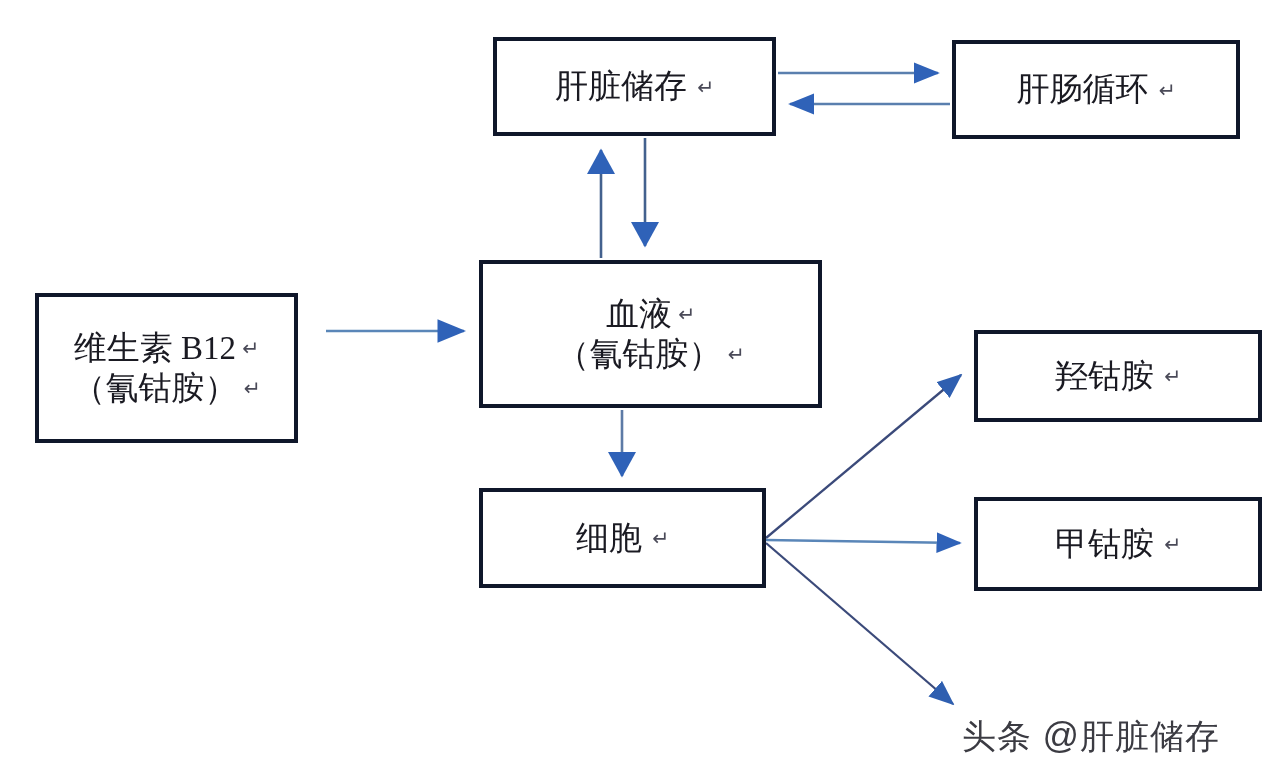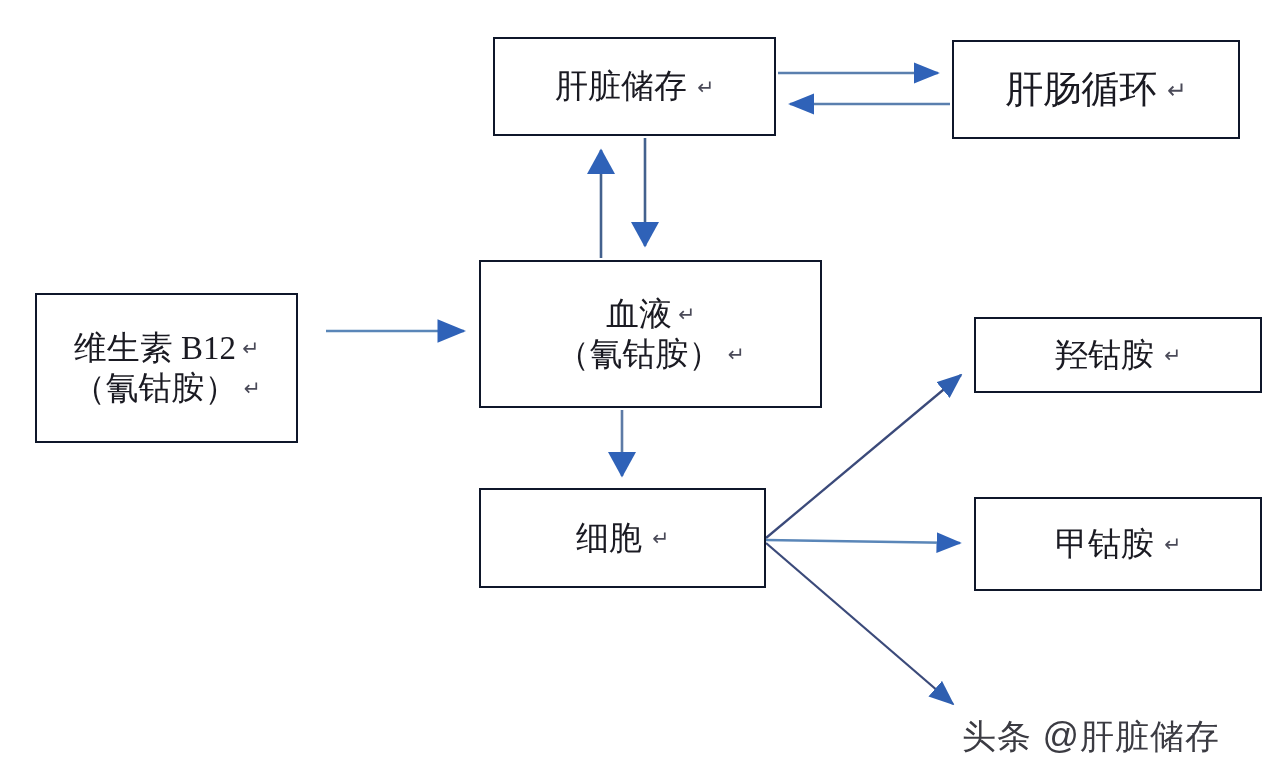--- a/index.html
+++ b/index.html
@@ -22,21 +22,21 @@
     position: absolute;
     left: 0;
     top: 0;
     width: 1280px;
     height: 776px;
     pointer-events: none;
   }
   .node {
     position: absolute;
     box-sizing: border-box;
-    border: 2px solid #0f172a;
+    border: 4px solid #0f172a;
     background: #ffffff;
     display: flex;
     flex-direction: column;
     align-items: center;
     justify-content: center;
     color: #1a1a22;
     line-height: 1.22;
     white-space: nowrap;
   }
   .node .line {
@@ -49,25 +49,25 @@
     vertical-align: 0.18em;
     padding-left: 6px;
     font-family: "DejaVu Sans", sans-serif;
   }
   .node.single .line .pilcrow {
     padding-left: 10px;
   }
 
   
   #node-liver-storage   { left: 493px;  top: 37px;  width: 283px; height: 99px;  font-size: 33px; }
-  #node-entero-hepatic  { left: 952px;  top: 40px;  width: 288px; height: 99px;  font-size: 38px; }
+  #node-entero-hepatic  { left: 952px;  top: 40px;  width: 288px; height: 99px;  font-size: 33px; }
   #node-vitamin-b12     { left: 35px;   top: 255px; width: 263px; height: 150px; font-size: 33px; margin-top: 38px; }
   #node-blood           { left: 479px;  top: 260px; width: 343px; height: 148px; font-size: 33px; }
   #node-cell            { left: 479px;  top: 488px; width: 287px; height: 100px; font-size: 33px; }
-  #node-hydroxo         { left: 974px;  top: 317px; width: 288px; height: 76px;  font-size: 33px; }
+  #node-hydroxo         { left: 974px;  top: 330px; width: 288px; height: 92px;  font-size: 33px; }
   #node-methyl          { left: 974px;  top: 497px; width: 288px; height: 94px;  font-size: 33px; align-items: center; }
   #node-adenosyl        { left: 966px;  top: 669px; width: 288px; height: 94px;  font-size: 33px; }
 
   #node-adenosyl .line  { transform: translateY(-8px); }
 
   .watermark {
     position: absolute;
     left: 962px;
     top: 714px;
     font-size: 34px;

